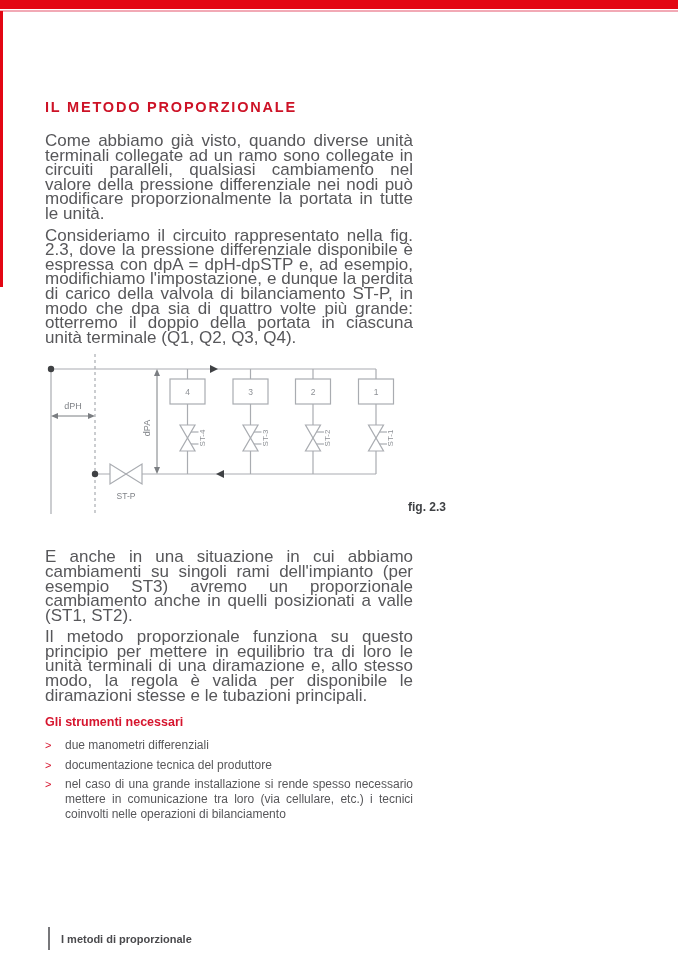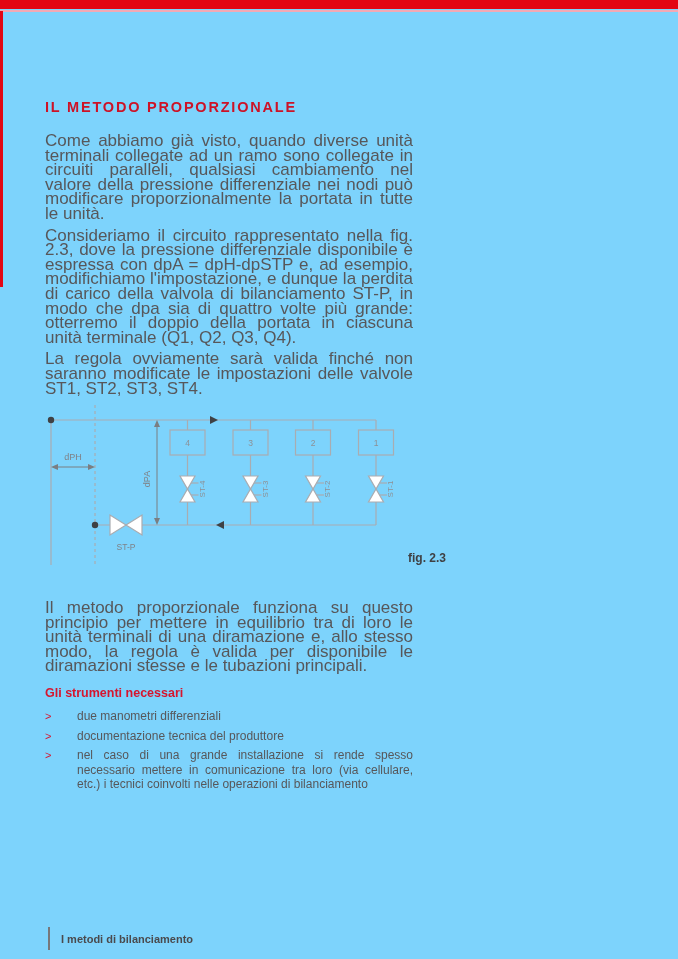--- a/index.html
+++ b/index.html
@@ -1,17 +1,17 @@
 <!DOCTYPE html>
 <html><head>
 <meta charset="utf-8">
 <style>
   html,body{margin:0;padding:0;background:#e9e9e9;}
   .page{
-    position:relative;width:678px;height:959px;background:#7dd3fc;overflow:hidden;
+    position:relative;width:678px;height:959px;background:#ffffff;overflow:hidden;
     font-family:"Liberation Sans","DejaVu Sans",sans-serif;
     -webkit-font-smoothing:antialiased;
   }
   .topbar{position:absolute;top:0;left:0;width:678px;height:9px;background:#e30613;}
   .topbar-accent{position:absolute;top:10px;left:0;width:678px;height:2px;background:#f2a9b5;}
   .left-line{position:absolute;top:11px;left:0;width:3px;height:276px;background:#e30613;}
 
   .content{position:absolute;left:45px;top:99px;width:368px;color:#57575a;}
   .content h1{
     margin:0 0 19px 0;font-size:14.5px;line-height:16px;font-weight:600;
@@ -24,21 +24,21 @@
   .fig-caption{
     position:absolute;left:368px;top:148px;font-size:12px;font-weight:bold;color:#3f4144;
   }
   .tools-heading{
     margin:12px 0 8px 0;font-size:12.5px;line-height:15px;font-weight:bold;color:#d6152e;
   }
   .bullet{display:flex;margin:0 0 5px 0;font-size:12px;line-height:14.6px;}
   .bullet .marker{
     flex:0 0 20px;color:#d6152e;font-size:11px;line-height:14.6px;
   }
-  .bullet .bullet-text{flex:1;text-align:justify;margin-left:12px;}
+  .bullet .bullet-text{flex:1;text-align:justify;}
 
   .footer-bar{position:absolute;left:48px;top:927px;width:2px;height:23px;background:#77777a;}
   .footer-text{
     position:absolute;left:61px;top:933px;font-size:11px;font-weight:bold;color:#4a4a4d;
   }
   svg text{font-family:"Liberation Sans","DejaVu Sans",sans-serif;}
 </style>
 </head>
 <body>
 
@@ -46,21 +46,20 @@
 
   <div class="topbar"></div>
   <div class="topbar-accent"></div>
   <div class="left-line"></div>
 
   <div class="content">
     <h1>IL METODO PROPORZIONALE</h1>
 
     <p>Come abbiamo già visto, quando diverse unità terminali collegate ad un ramo sono collegate in circuiti paralleli, qualsiasi cambiamento nel valore della pressione differenziale nei nodi può modificare proporzionalmente la portata in tutte le unità.</p>
     <p>Consideriamo il circuito rappresentato nella fig. 2.3, dove la pressione differenziale disponibile è espressa con dpA = dpH-dpSTP e, ad esempio, modifichiamo l'impostazione, e dunque la perdita di carico della valvola di bilanciamento ST-P, in modo che dpa sia di quattro volte più grande: otterremo il doppio della portata in ciascuna unità terminale (Q1, Q2, Q3, Q4).</p>
-    <p>La regola ovviamente sarà valida finché non saranno modificate le impostazioni delle valvole ST1, ST2, ST3, ST4.</p>
 
     <div class="figure">
       <svg width="430" height="176" viewBox="0 0 430 176">
 
         <g stroke="#a9acb1" stroke-width="1.2" fill="none">
           <line x1="11" y1="17" x2="11" y2="162"></line>
           <line x1="55" y1="2" x2="55" y2="162" stroke-dasharray="3,3"></line>
           <line x1="11" y1="17" x2="336" y2="17"></line>
           <line x1="55" y1="122" x2="336" y2="122"></line>
         </g>
@@ -152,34 +151,35 @@
             <polygon points="328.5,73 343.5,73 336,86"></polygon>
             <polygon points="328.5,99 343.5,99 336,86"></polygon>
           </g>
           <text x="336" y="43" text-anchor="middle" font-size="8.5" fill="#8d9095">1</text>
           <text x="353" y="86" text-anchor="middle" font-size="8" fill="#8d9095" transform="rotate(-90 353 86)">ST-1</text>
         </g>
       </svg>
       <div class="fig-caption">fig. 2.3</div>
     </div>
 
+    <p>E anche in una situazione in cui abbiamo cambiamenti su singoli rami dell'impianto (per esempio ST3) avremo un proporzionale cambiamento anche in quelli posizionati a valle (ST1, ST2).</p>
     <p>Il metodo proporzionale funziona su questo principio per mettere in equilibrio tra di loro le unità terminali di una diramazione e, allo stesso modo, la regola è valida per disponibile le diramazioni stesse e le tubazioni principali.</p>
 
     <h2 class="tools-heading">Gli strumenti necessari</h2>
 
     <div class="bullet">
       <span class="marker">&gt;</span>
       <span class="bullet-text">due manometri differenziali</span>
     </div>
     <div class="bullet">
       <span class="marker">&gt;</span>
       <span class="bullet-text">documentazione tecnica del produttore</span>
     </div>
     <div class="bullet">
       <span class="marker">&gt;</span>
       <span class="bullet-text">nel caso di una grande installazione si rende spesso necessario mettere in comunicazione tra loro (via cellulare, etc.) i tecnici coinvolti nelle operazioni di bilanciamento</span>
     </div>
   </div>
 
   <div class="footer-bar"></div>
-  <div class="footer-text">I metodi di bilanciamento</div>
+  <div class="footer-text">I metodi di proporzionale</div>
 
 </div>
 
 </body></html>

